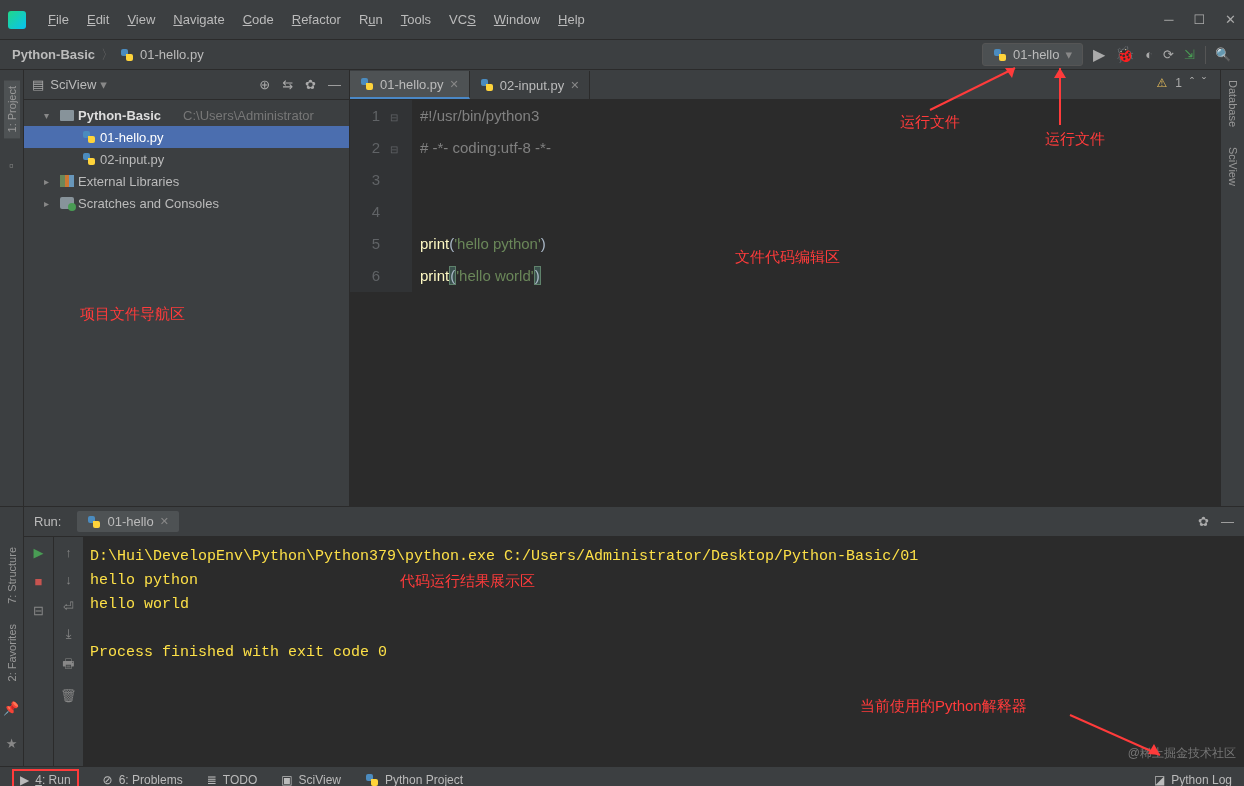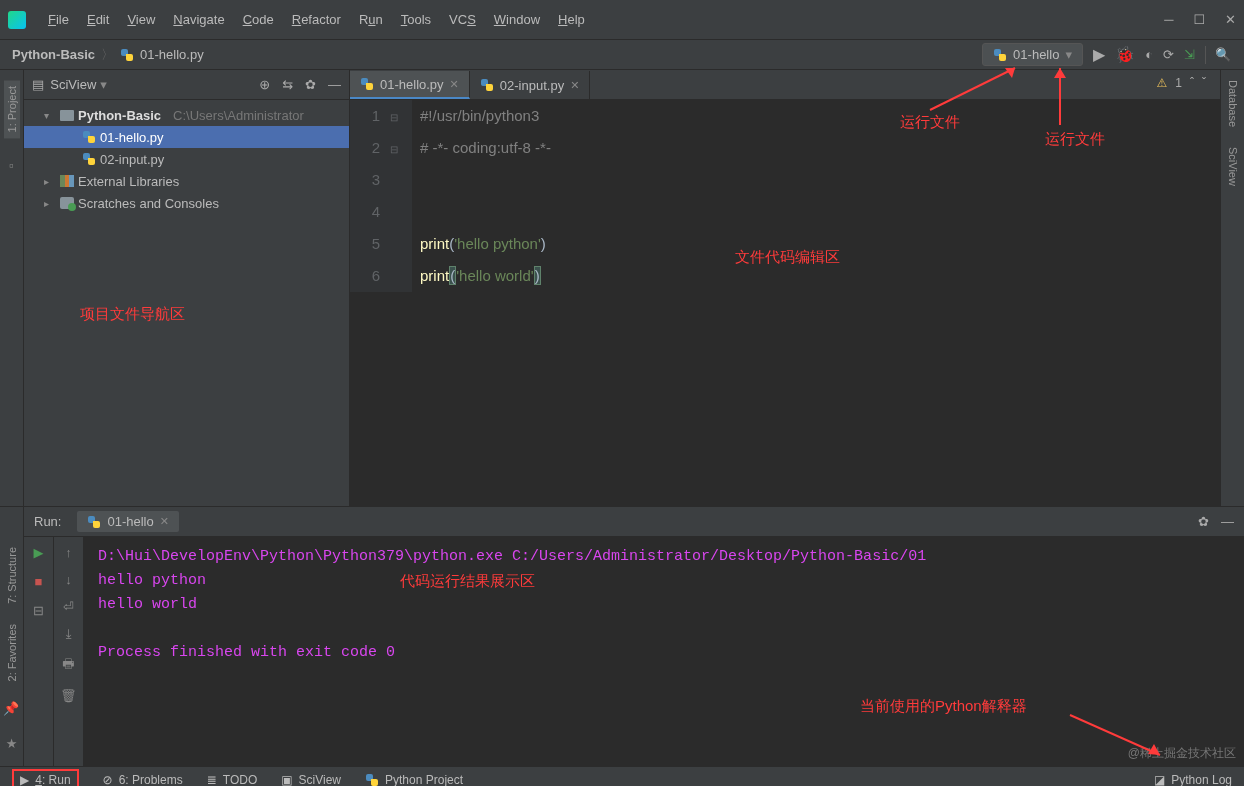--- a/index.html
+++ b/index.html
@@ -64,21 +64,21 @@
 
 .bottom-panels { height: 260px; display: flex; border-top: 1px solid #2b2b2b; background: #2b2b2b; }
 .left-tool-strip { width: 24px; background: #3c3f41; border-right: 1px solid #2b2b2b; display: flex; flex-direction: column; align-items: center; padding-top: 40px; gap: 20px; }
 .run-panel { flex: 1; display: flex; flex-direction: column; }
 .run-header { height: 30px; display: flex; align-items: center; padding: 0 10px; gap: 16px; background: #3c3f41; border-bottom: 1px solid #2b2b2b; }
 .run-header-right { margin-left: auto; display: flex; gap: 12px; color: #aaa; }
 .run-tab { display: flex; align-items: center; gap: 6px; background: #4e5254; padding: 3px 10px; border-radius: 2px; }
 .run-body { display: flex; flex: 1; }
 .run-sidebar-1 { width: 30px; background: #3c3f41; display: flex; flex-direction: column; align-items: center; padding-top: 8px; gap: 14px; border-right: 1px solid #2b2b2b; }
 .run-sidebar-2 { width: 30px; background: #3c3f41; display: flex; flex-direction: column; align-items: center; padding-top: 8px; gap: 12px; border-right: 1px solid #2b2b2b; color: #888; }
-.run-output { flex: 1; padding: 8px 14px; font-family: "Consolas","Courier New",monospace; font-size: 15px; color: #d946ef; line-height: 24px; position: relative; white-space: pre; overflow: hidden; }
+.run-output { flex: 1; padding: 8px 6px; font-family: "Consolas","Courier New",monospace; font-size: 15px; color: #fde047; line-height: 24px; position: relative; white-space: pre; overflow: hidden; }
 
 .tool-window-bar { height: 26px; background: #3c3f41; border-top: 1px solid #2b2b2b; display: flex; align-items: center; padding: 0 12px; gap: 24px; font-size: 12px; }
 .tool-window-bar .tw-item { display: flex; align-items: center; gap: 6px; cursor: pointer; }
 .tw-run-active { border: 2px solid #ff3b3b; padding: 2px 6px; }
 
 .status-bar { height: 24px; background: #3c3f41; border-top: 1px solid #2b2b2b; display: flex; align-items: center; padding: 0 8px; font-size: 12px; gap: 16px; }
 
 .annotation { position: absolute; color: #ff3b3b; font-size: 15px; font-weight: 500; pointer-events: none; z-index: 100; }
 .arrow-svg { position: absolute; pointer-events: none; z-index: 99; }
 
@@ -153,21 +153,21 @@
         <span>⇆</span>
         <span>✿</span>
         <span>—</span>
       </div>
     </div>
     <div class="tree">
       <div class="tree-row indent-1">
         <span class="row-arrow">▾</span>
         <span class="folder-icon"></span>
         <span style="font-weight:bold;color:#ddd">Python-Basic</span>
-        <span style="color:#777;margin-left:8px">C:\Users\Administrator</span>
+        <span style="color:#777;margin-left:18px">C:\Users\Administrator</span>
       </div>
       <div class="tree-row indent-2 selected">
         <span class="py-icon-sm"></span>
         <span>01-hello.py</span>
       </div>
       <div class="tree-row indent-2">
         <span class="py-icon-sm"></span>
         <span>02-input.py</span>
       </div>
       <div class="tree-row indent-1">

